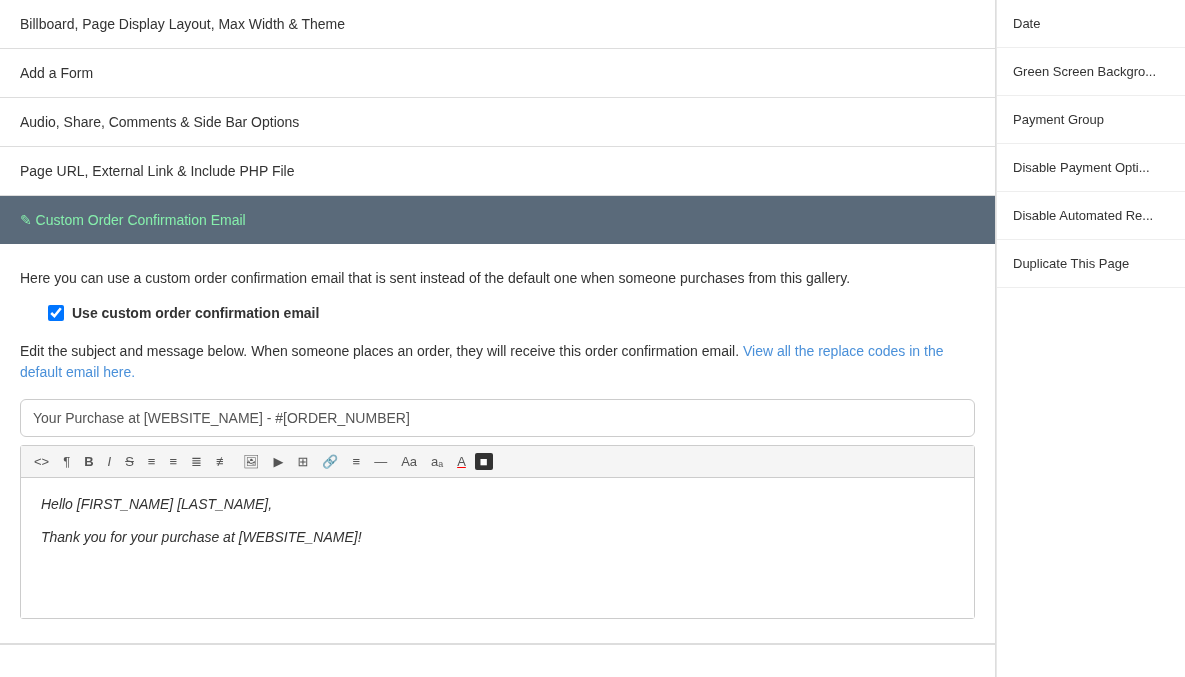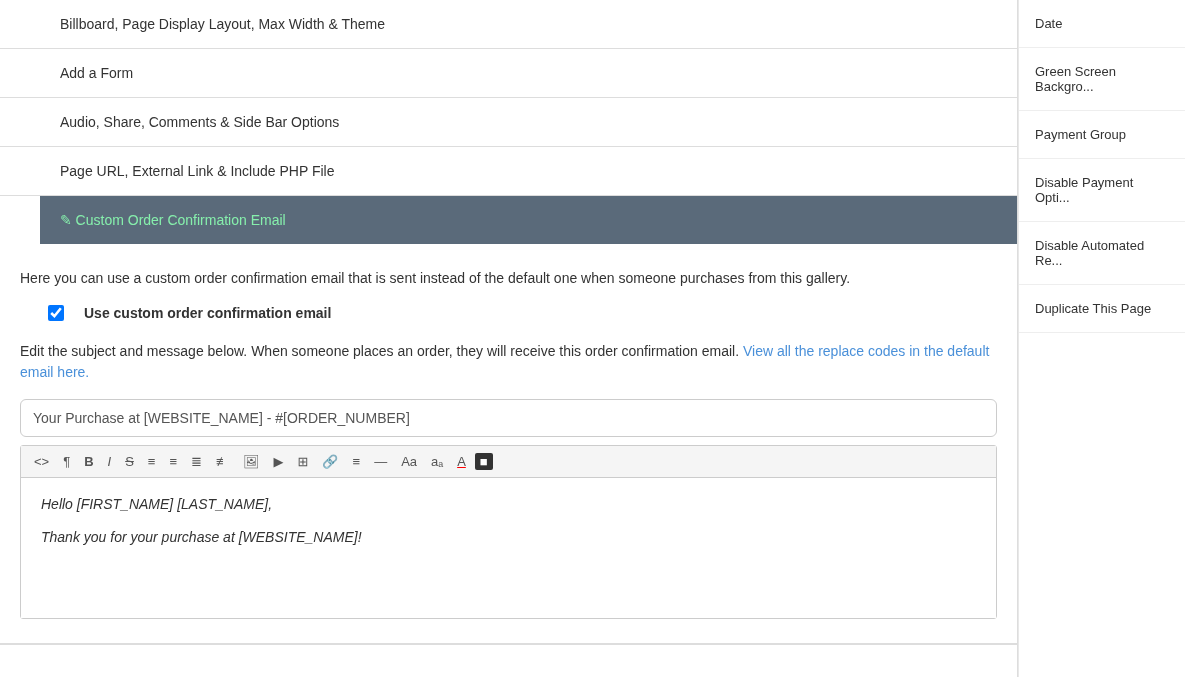--- a/index.html
+++ b/index.html
@@ -22,42 +22,41 @@
 
     
     .accordion-item {
       border-bottom: 1px solid #ddd;
     }
     .accordion-item-header {
       padding: 16px 20px;
       cursor: pointer;
       color: #333;
       font-size: 14px;
-      margin-left: 40px;
     }
     .accordion-item-header.active {
       background: #5a6a7a;
       color: #86efac;
     }
 
     
     .accordion-content {
       padding: 24px 20px;
       border-bottom: 1px solid #ddd;
     }
     .accordion-content p {
       font-size: 14px;
       color: #333;
       line-height: 1.5;
       margin-bottom: 16px;
     }
     .checkbox-label {
       display: flex;
       align-items: center;
-      gap: 20px;
+      gap: 8px;
       font-weight: bold;
       font-size: 14px;
       margin-bottom: 20px;
       padding-left: 28px;
     }
     .checkbox-label input[type="checkbox"] {
       width: 16px;
       height: 16px;
     }
     .edit-desc {
@@ -114,21 +113,21 @@
       line-height: 1.7;
       background: #fff;
     }
     .editor-body p {
       margin-bottom: 12px;
       font-style: italic;
     }
 
     
     .sidebar {
-      width: 167px;
+      width: 189px;
       padding: 0;
       background: #fff;
       border-left: 1px solid #e8e8e8;
     }
     .sidebar-item {
       padding: 16px 16px;
       border-bottom: 1px solid #eee;
       font-size: 13px;
       color: #333;
       cursor: pointer;

